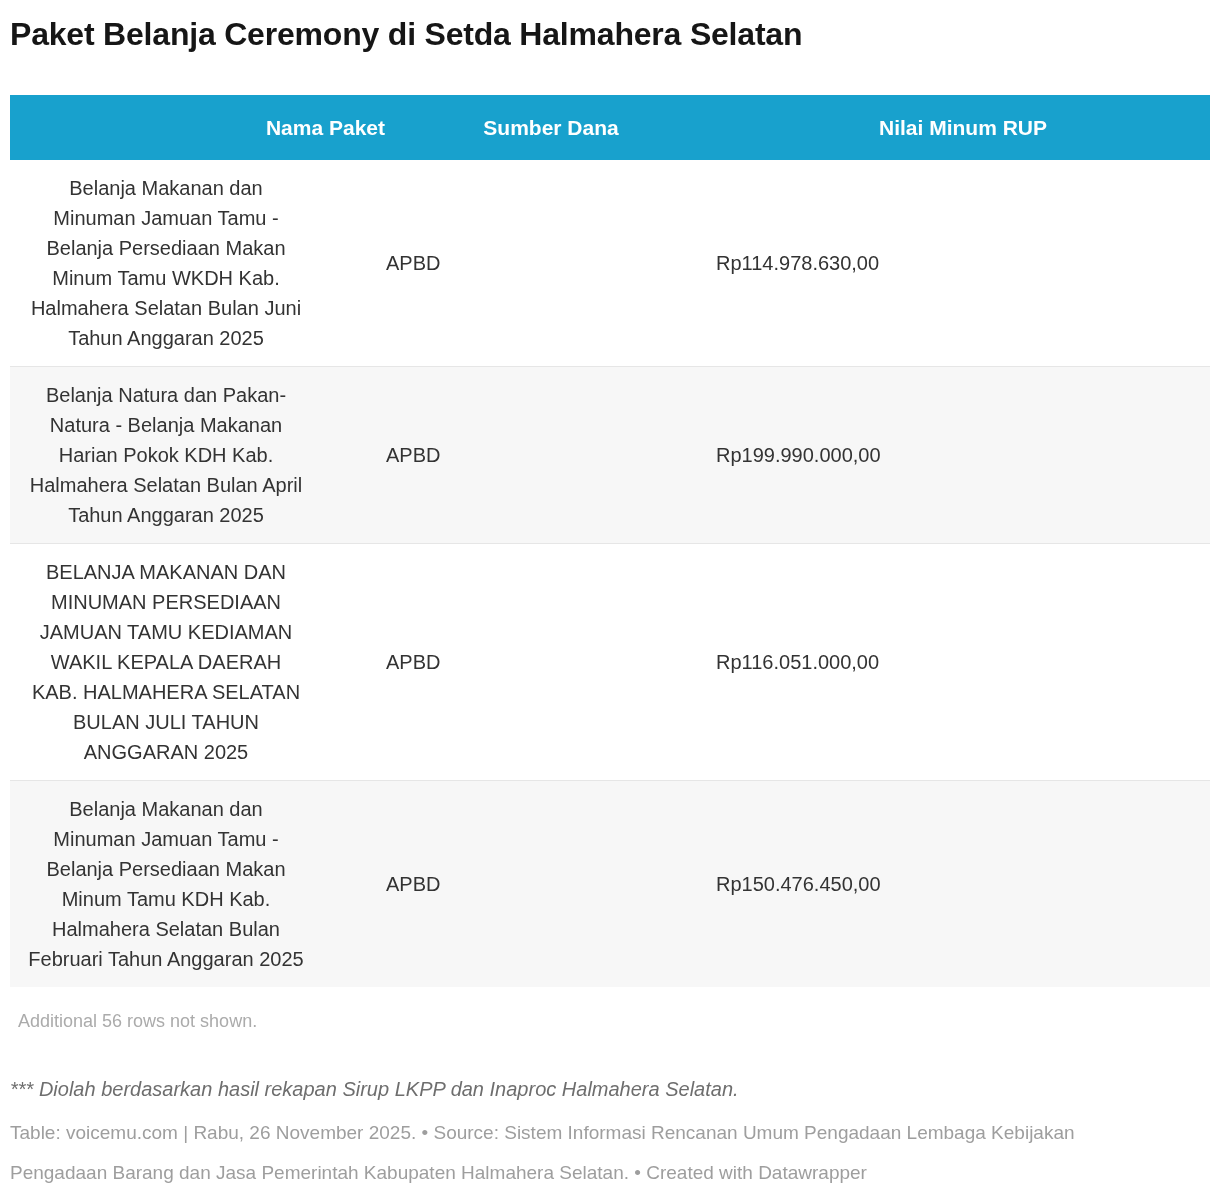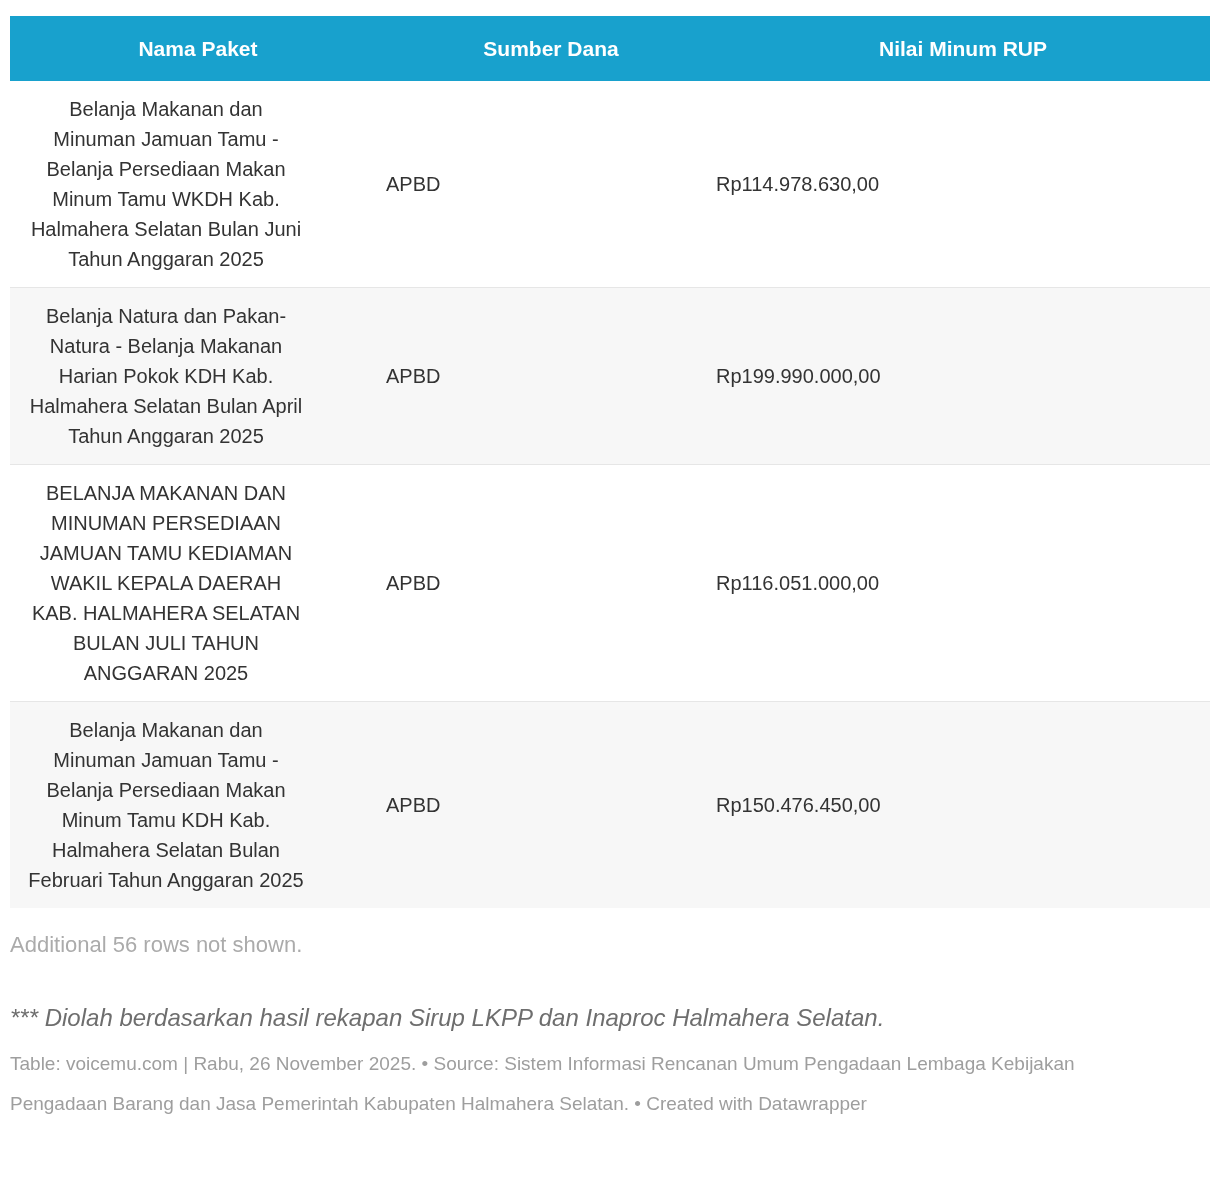--- a/index.html
+++ b/index.html
@@ -44,60 +44,61 @@
   col.c2 { width: 330px; }
   col.c3 { width: 494px; }
   thead th {
     background: var(--header-bg);
     color: var(--header-text);
     font-size: 21px;
     font-weight: 700;
     height: 65px;
     vertical-align: middle;
   }
-  thead th.col-nama { text-align: center; }
+  thead th.col-nama { text-align: right; }
   thead th.col-sumber, thead th.col-nilai { text-align: center; }
   tbody td {
     font-size: 20px;
     line-height: 30px;
     color: var(--body-text);
     vertical-align: middle;
     padding: 13px 0;
   }
   tbody td.col-nama {
     text-align: center;
     padding: 13px 80px 13px 16px;
   }
   tbody td.col-sumber, tbody td.col-nilai { }
   tbody tr + tr { border-top: 1px solid var(--row-border); }
   tbody tr:nth-child(even) { background: var(--row-alt-bg); }
   .additional {
-    margin: 24px 0 0 0;
-    font-size: 22px;
+    margin: 24px 0 0 8px;
+    font-size: 18px;
     color: var(--muted-text);
   }
   .footnote {
     margin: 46px 0 0 0;
-    font-size: 24px;
+    font-size: 20px;
     font-style: italic;
     color: var(--footnote-text);
   }
   .credit {
     margin: 12px 0 0 0;
     font-size: 19px;
     line-height: 40px;
     color: var(--credit-text);
     max-width: 1160px;
   }
 </style>
 </head>
 <body>
 
 <div class="page">
 
+  <h1 class="title">Paket Belanja Ceremony di Setda Halmahera Selatan</h1>
 
   <table class="data-table">
     <colgroup>
       <col class="c1">
         <col class="c2">
         <col class="c3">
     </colgroup>
     <thead>
       <tr>
         <th class="col-nama">Nama Paket</th>

